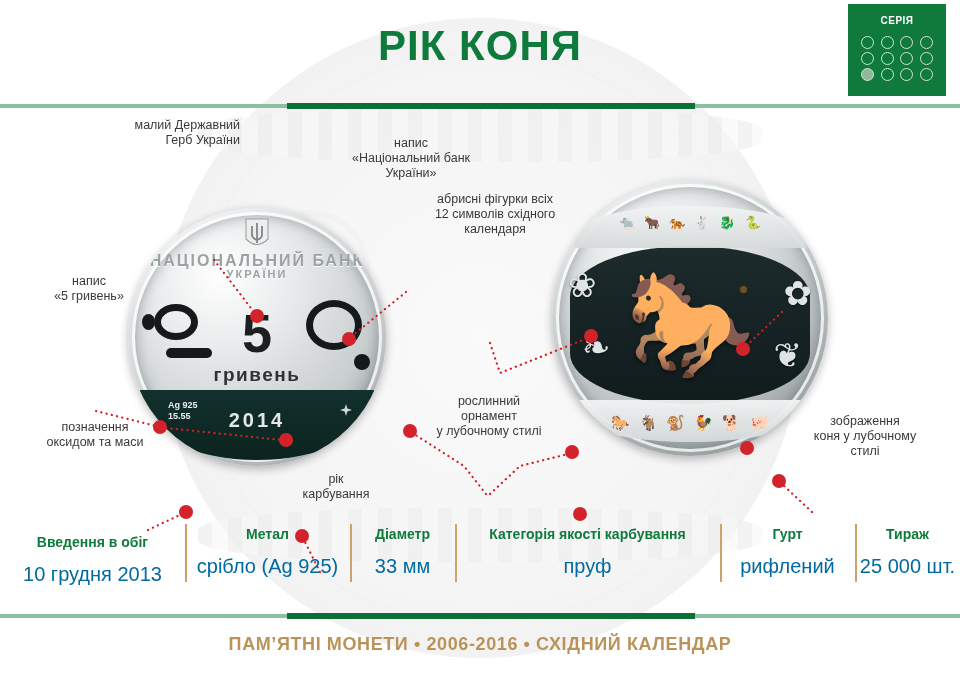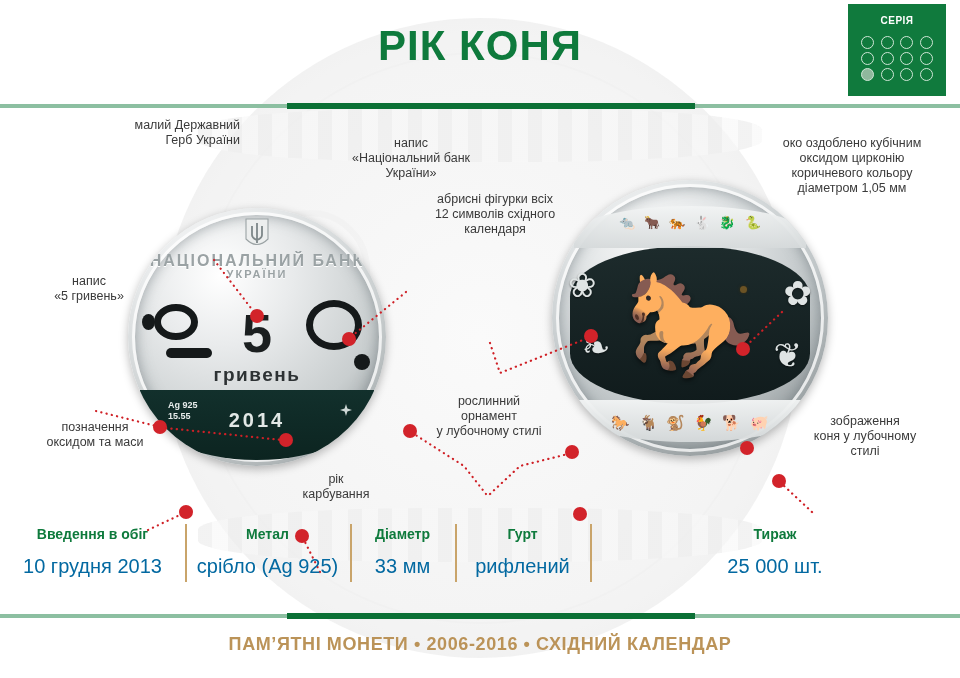--- a/index.html
+++ b/index.html
@@ -331,21 +331,21 @@
     font-weight: bold;
     color: #0e7a3c;
     line-height: 20px;
   }
   .spec-val {
     margin-top: 12px;
     font-size: 20px;
     color: #0369a1;
     line-height: 20px;
   }
-  #spec-date   { flex: 0 0 185px; }
+  #spec-date   { flex: 0 0 185px; margin-top: 8px; }
   #spec-metal  { flex: 0 0 165px; }
   #spec-diam   { flex: 0 0 105px; }
   #spec-qual   { flex: 0 0 265px; }
   #spec-edge   { flex: 0 0 135px; }
   #spec-mintage{ flex: 1 1 auto; }
 
   
   #footer-text {
     position: absolute;
     left: 0; right: 0;
@@ -460,24 +460,20 @@
   </div>
 
   <div class="callout align-right" style="left:60px;  top:14px;  width:180px;">малий Державний
 Герб України</div>
   <div class="callout align-center" style="left:316px; top:32px;  width:190px;">напис
 «Національний банк
 України»</div>
   <div class="callout align-center" style="left:400px; top:88px;  width:190px;">абрисні фігурки всіх
 12 символів східного
 календаря</div>
-  <div class="callout align-center" style="left:752px; top:32px;  width:200px;">око оздоблено кубічним
-оксидом цирконію
-коричневого кольору
-діаметром 1,05 мм</div>
   <div class="callout align-center" style="left:30px;  top:170px; width:118px;">напис
 «5 гривень»</div>
   <div class="callout align-center" style="left:30px;  top:316px; width:130px;">позначення
 оксидом та маси</div>
   <div class="callout align-center" style="left:288px; top:368px; width:96px;">рік
 карбування</div>
   <div class="callout align-center" style="left:414px; top:290px; width:150px;">рослинний
 орнамент
 у лубочному стилі</div>
   <div class="callout align-center" style="left:790px; top:310px; width:150px;">зображення
@@ -526,20 +522,24 @@
     <div class="spec-val">10 грудня 2013</div>
   </div>
   <div class="spec-cell" id="spec-metal">
     <div class="spec-head">Метал</div>
     <div class="spec-val">срібло (Ag 925)</div>
   </div>
   <div class="spec-cell" id="spec-diam">
     <div class="spec-head">Діаметр</div>
     <div class="spec-val">33 мм</div>
   </div>
+  <div class="spec-cell" id="spec-qual">
+    <div class="spec-head">Категорія якості карбування</div>
+    <div class="spec-val">пруф</div>
+  </div>
   <div class="spec-cell" id="spec-edge">
     <div class="spec-head">Гурт</div>
     <div class="spec-val">рифлений</div>
   </div>
   <div class="spec-cell" id="spec-mintage">
     <div class="spec-head">Тираж</div>
     <div class="spec-val">25 000 шт.</div>
   </div>
 </div>
 

